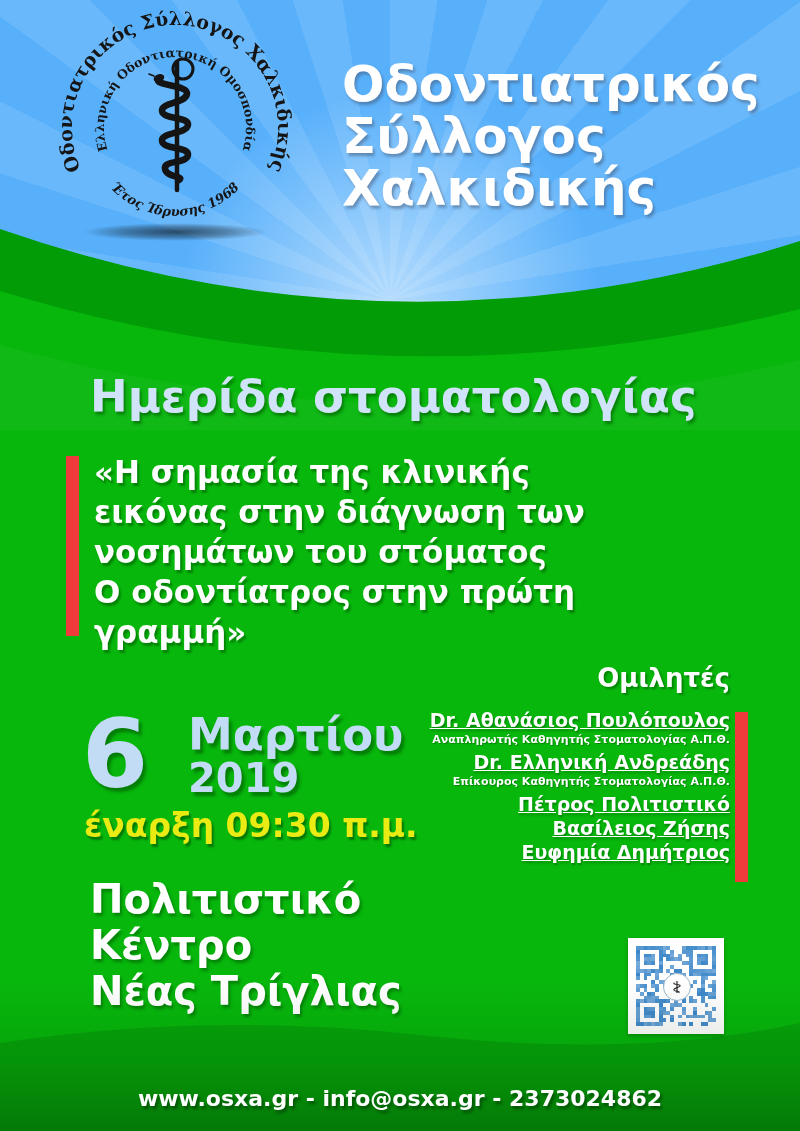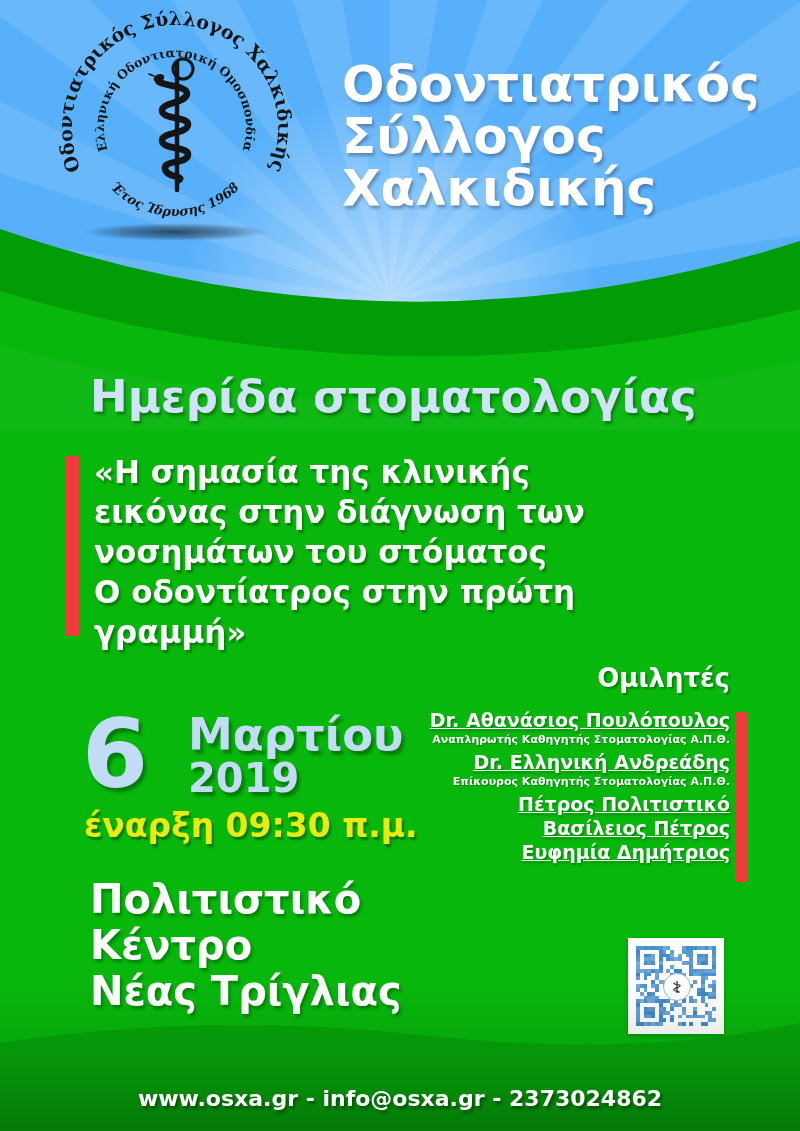--- a/index.html
+++ b/index.html
@@ -162,21 +162,21 @@
   </div>
 
   <div class="speakers">
     <div class="speakers-heading">Ομιλητές</div>
     <div>
       <div class="speaker-name">Dr. Αθανάσιος  Πουλόπουλος</div>
       <div class="speaker-title">Αναπληρωτής Καθηγητής Στοματολογίας Α.Π.Θ.</div>
       <div class="speaker-name">Dr. Ελληνική Ανδρεάδης</div>
       <div class="speaker-title">Επίκουρος Καθηγητής Στοματολογίας Α.Π.Θ.</div>
       <div class="speaker-name plain">Πέτρος Πολιτιστικό</div>
-      <div class="speaker-name plain">Βασίλειος Πέτρος</div>
+      <div class="speaker-name plain">Βασίλειος Ζήσης</div>
       <div class="speaker-name plain">Ευφημία Δημήτριος</div>
     </div>
   </div>
   <div class="speakers-bar"></div>
 
   <div class="date-day">6</div>
   <div class="date-monthyear">
     <span class="date-month">Μαρτίου</span>
     <span class="date-year">2019</span>
   </div>

